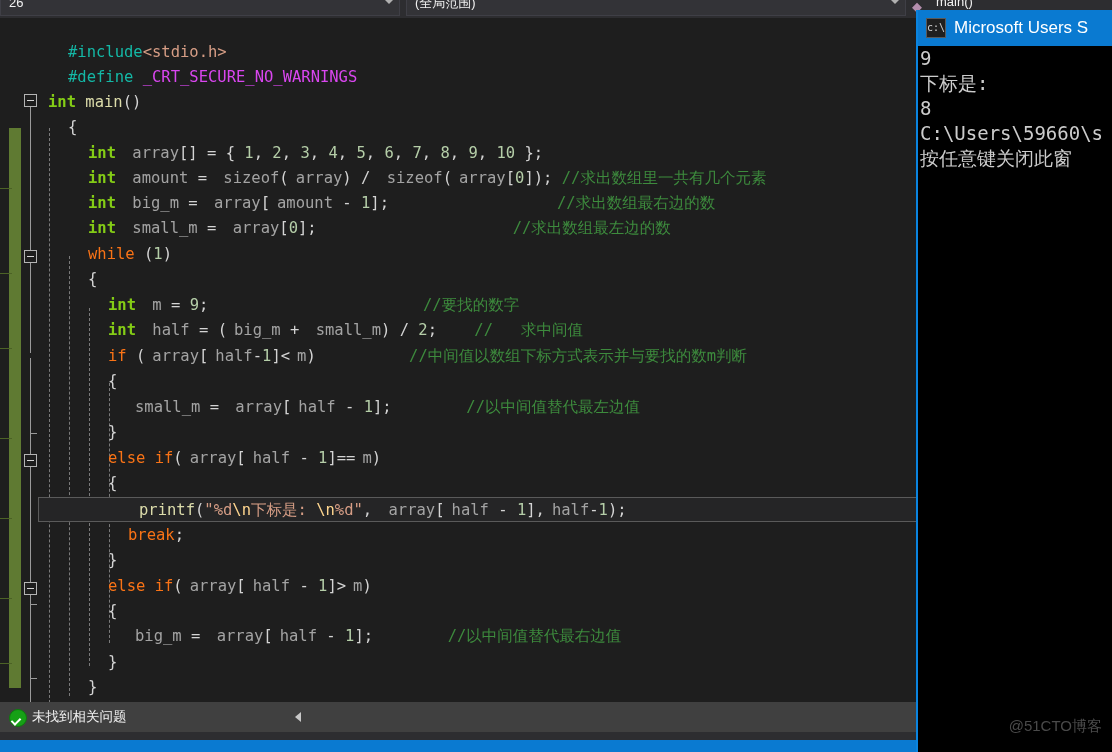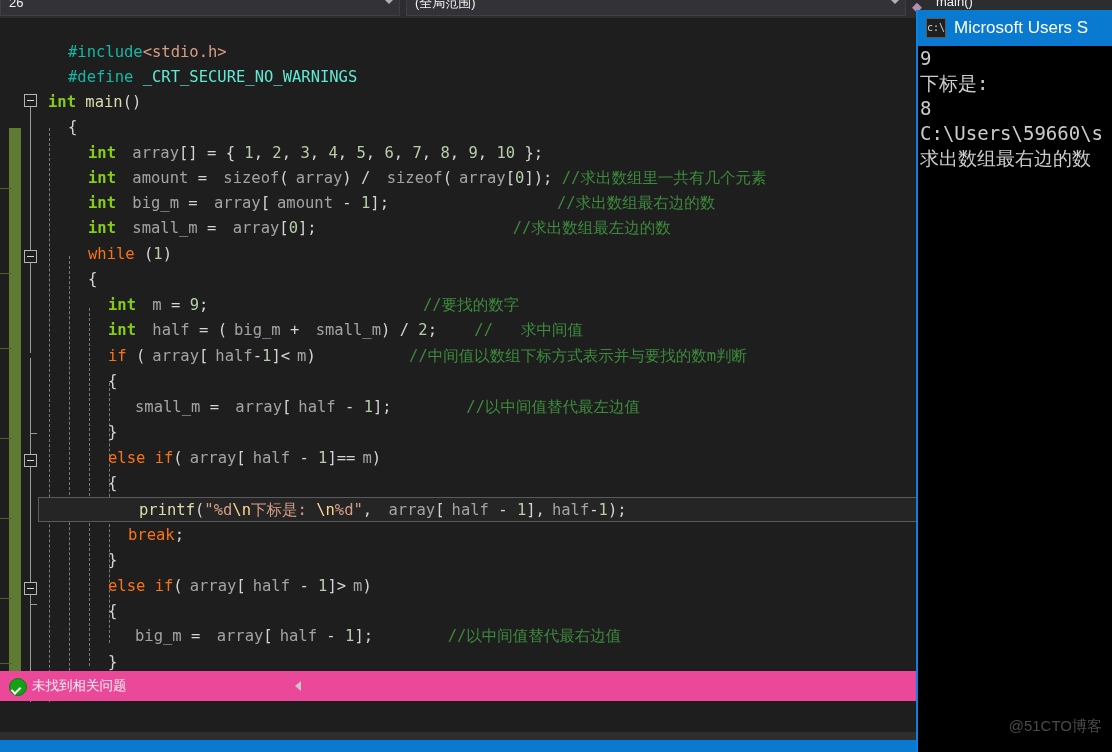--- a/index.html
+++ b/index.html
@@ -127,31 +127,31 @@
   
   .k    { color: #84cc16; font-weight: bold; }   
   .kctl { color: #f97316; }   
   .id   { color: #a3a3a3; margin-left: 7px; }   
   .fn   { color: #dcdcaa; }   
   .num  { color: #b5cea8; }   
   .str  { color: #d69d85; }   
   .esc  { color: #ffd68f; }   
   .cmt  { color: #3d8b3d; }   
   .pp   { color: #14b8a6; }   
-  .ppid { color: #5eead4; }   
+  .ppid { color: #d946ef; }   
   .pth  { color: #d4d4d4; }   
   .inc  { color: #d69d85; }   
   .op   { color: #d4d4d4; }
 
   
   .errorstrip {
     position: absolute;
-    top: 671px; left: 0;
+    top: 702px; left: 0;
     width: 919px; height: 30px;
-    background: #ec4899;
+    background: #404040;
     font-family: "Liberation Sans", sans-serif;
     font-size: 13.5px;
     color: #f1f1f1;
   }
   .errorstrip .check {
     position: absolute; left: 9px; top: 7px;
     width: 16px; height: 16px; border-radius: 50%;
     background: #16a016;
     border: 1px solid #0d7a0d;
   }
@@ -293,17 +293,17 @@
     <span class="lefttri"></span>
   </div>
   <div class="bottomstrip"></div>
   <div class="taskbar"></div>
 
   <div class="console">
     <div class="console-title">
       <span class="cicon">c:\</span>
       <span class="ctext">Microsoft Users S</span>
     </div>
-    <div class="console-body" id="console-output"><div class="cl">9</div><div class="cl">下标是:</div><div class="cl">8</div><div class="cl">C:\Users\59660\s</div><div class="cl">求出数组最右边的数</div></div>
+    <div class="console-body" id="console-output"><div class="cl">9</div><div class="cl">下标是:</div><div class="cl">8</div><div class="cl">C:\Users\59660\s</div><div class="cl">按任意键关闭此窗</div></div>
     <div class="watermark">@51CTO博客</div>
   </div>
 
 </div>
 
 </body></html>

